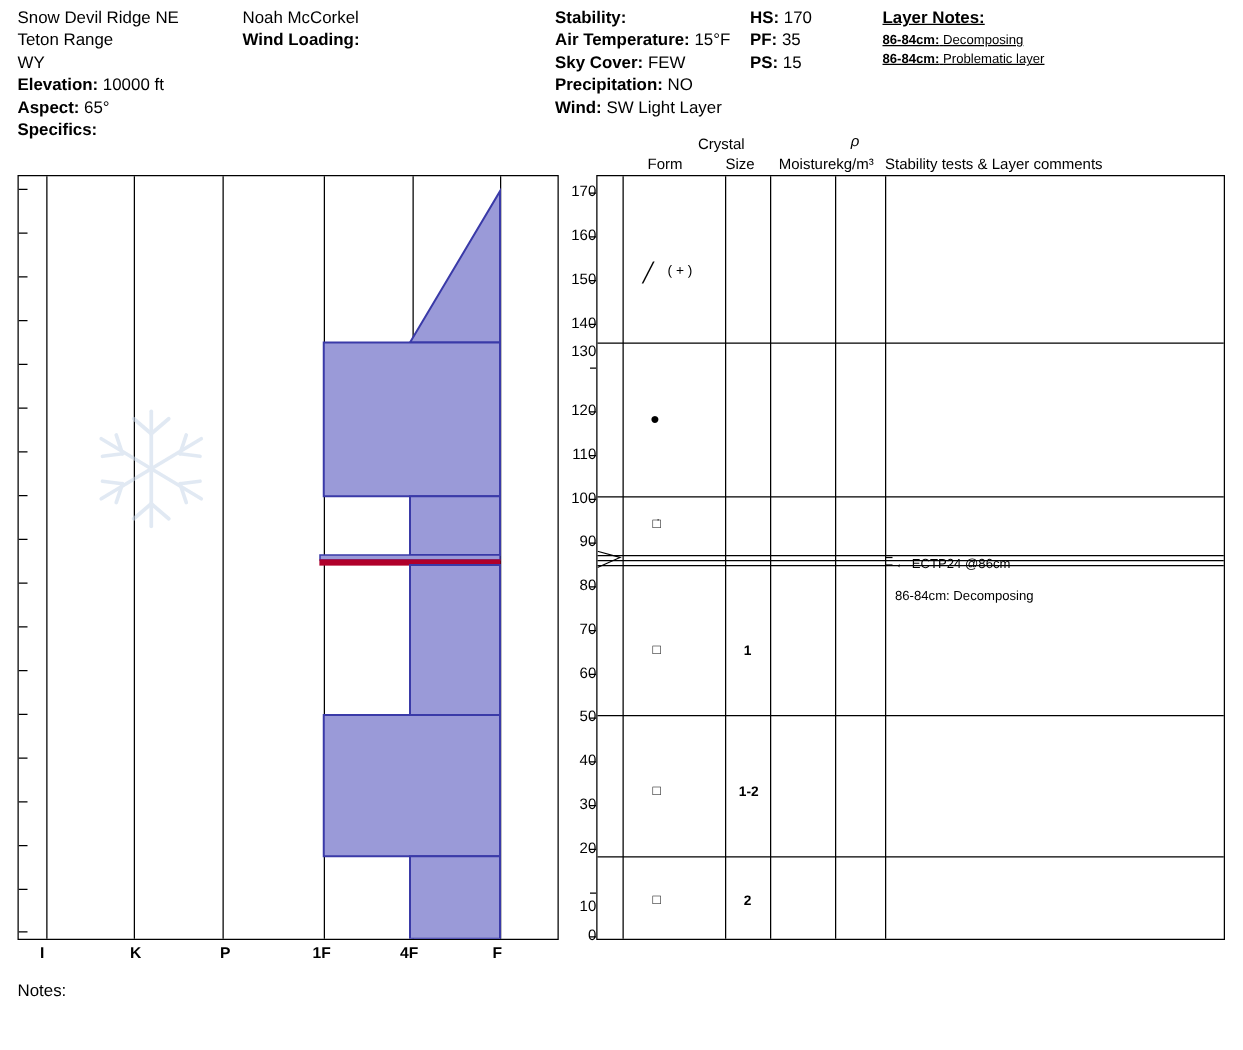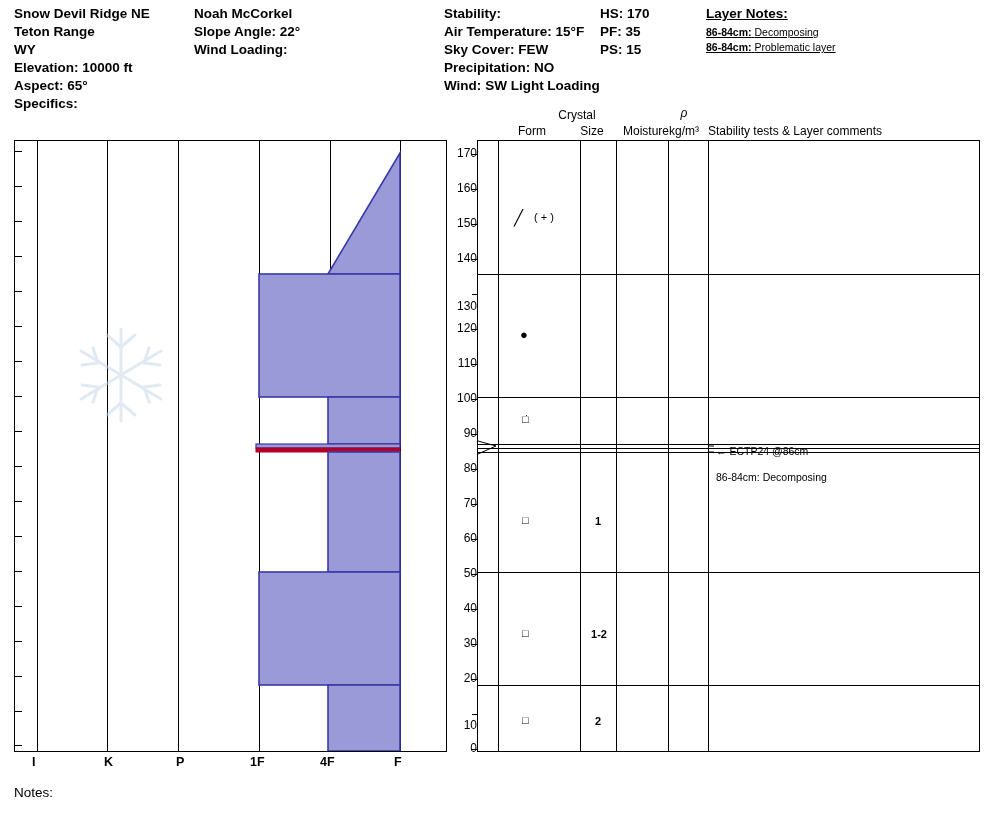--- a/index.html
+++ b/index.html
@@ -15,21 +15,21 @@
 
   
   .hdr { position: absolute; font-size: 13.5px; line-height: 18px; white-space: nowrap; }
   .col1 { left: 14px; top: 5px; }
   .col2 { left: 194px; top: 5px; }
   .col3 { left: 444px; top: 5px; }
   .col4 { left: 600px; top: 5px; }
   .col5 { left: 706px; top: 5px; text-decoration: underline; }
   .hrow { display: block; height: 18px; }
   .lbl { font-weight: bold; }
-  .val { font-weight: bold; }
+  .val { font-weight: normal; }
   .notecol { font-size: 10.5px; line-height: 15px; }
   .notecol .nlbl { font-weight: bold; }
 
   
   .frame { position: absolute; border: 1px solid #000; }
 
   
   #graphbox { left: 14px; top: 140px; width: 433px; height: 612px; background:#fff; }
   
   #databox { left: 477px; top: 140px; width: 503px; height: 612px; background:#fff; }
@@ -96,24 +96,20 @@
     <span class="lbl">Specifics:</span>
     <span class="val"></span>
   </div>
 </div>
 
 <div class="hdr col2">
   <div class="hrow">
     <span class="val">Noah McCorkel</span>
   </div>
   <div class="hrow">
-    <span class="lbl">Slope Angle:</span>
-    <span class="val">22°</span>
-  </div>
-  <div class="hrow">
     <span class="lbl">Wind Loading:</span>
     <span class="val"></span>
   </div>
 </div>
 
 <div class="hdr col3">
   <div class="hrow">
     <span class="lbl">Stability:</span>
     <span class="val"></span>
   </div>
@@ -124,21 +120,21 @@
   <div class="hrow">
     <span class="lbl">Sky Cover:</span>
     <span class="val">FEW</span>
   </div>
   <div class="hrow">
     <span class="lbl">Precipitation:</span>
     <span class="val">NO</span>
   </div>
   <div class="hrow">
     <span class="lbl">Wind:</span>
-    <span class="val">SW Light Loading</span>
+    <span class="val">SW Light Layer</span>
   </div>
 </div>
 
 <div class="hdr col4">
   <div class="hrow">
     <span class="lbl">HS:</span>
     <span class="val">170</span>
   </div>
   <div class="hrow">
     <span class="lbl">PF:</span>
@@ -246,21 +242,21 @@
 <div id="depthaxis">
   <div class="dtickline" style="top:14px;"></div>
   <div class="dtick" style="top:14px;">170</div>
   <div class="dtickline" style="top:49px;"></div>
   <div class="dtick" style="top:49px;">160</div>
   <div class="dtickline" style="top:84px;"></div>
   <div class="dtick" style="top:84px;">150</div>
   <div class="dtickline" style="top:119px;"></div>
   <div class="dtick" style="top:119px;">140</div>
   <div class="dtickline" style="top:154px;"></div>
-  <div class="dtick" style="top:167px;">130</div>
+  <div class="dtick" style="top:142px;">130</div>
   <div class="dtickline" style="top:189px;"></div>
   <div class="dtick" style="top:189px;">120</div>
   <div class="dtickline" style="top:224px;"></div>
   <div class="dtick" style="top:224px;">110</div>
   <div class="dtickline" style="top:259px;"></div>
   <div class="dtick" style="top:259px;">100</div>
   <div class="dtickline" style="top:294px;"></div>
   <div class="dtick" style="top:294px;">90</div>
   <div class="dtickline" style="top:329px;"></div>
   <div class="dtick" style="top:329px;">80</div>

